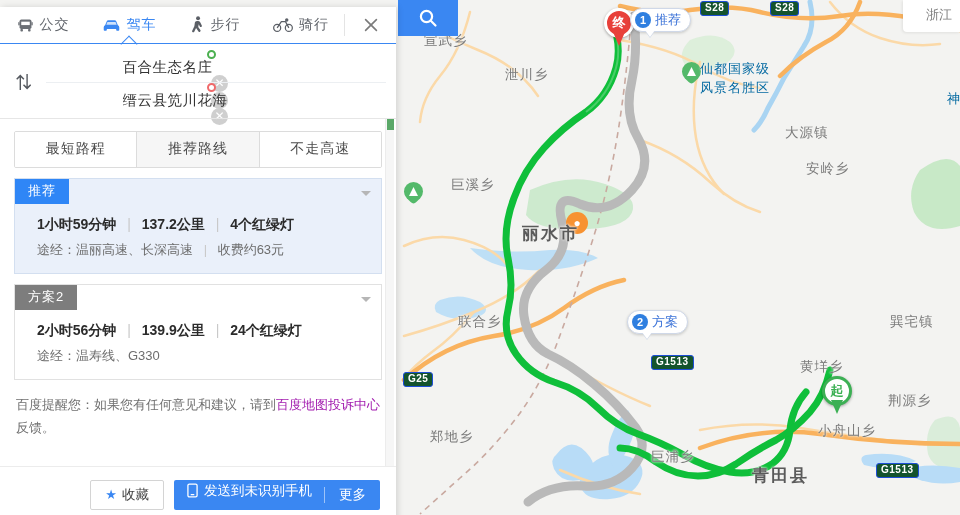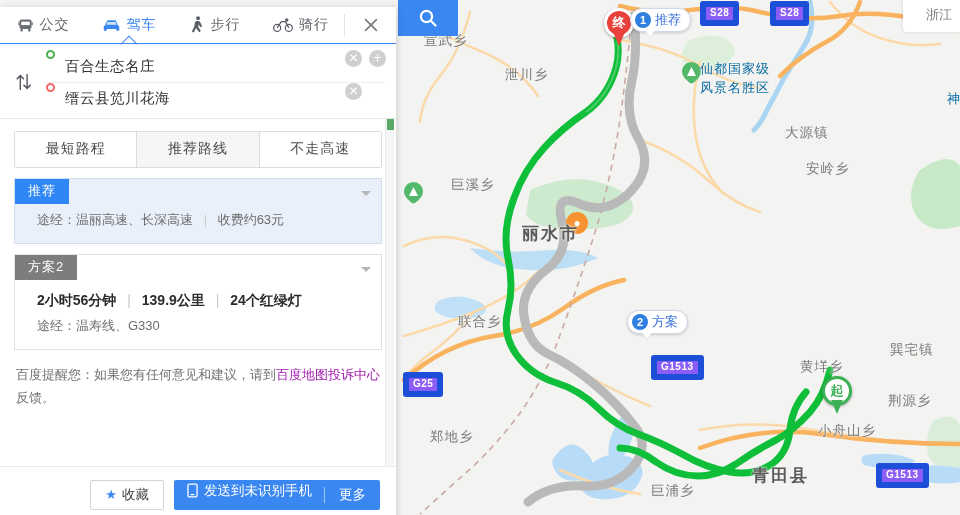--- a/index.html
+++ b/index.html
@@ -22,22 +22,22 @@
     letter-spacing: 1px;
     text-shadow: 0 0 3px #f3f3f1, 0 0 2px #f3f3f1;
   }
   .maplabel.city {
     color: #5a5a5a; font-size: 17px; font-weight: bold; letter-spacing: 2px;
   }
   .maplabel.town { color: #7a7a7a; font-size: 13.5px; }
   .maplabel.green { color: #0369a1; }
   .shield {
     position: absolute;
-    background: #8b5cf6;
-    border: 6px solid #1d4ed8;
+    background: #14532d;
+    border: 1px solid #1d4ed8;
     border-radius: 3px;
     color: #fff;
     font-size: 10px;
     font-weight: bold;
     padding: 1px 4px 2px 4px;
     line-height: 1;
     letter-spacing: .5px;
   }
   .poi-icon {
     position: absolute;
@@ -196,23 +196,24 @@
   }
   #swap {
     width: 46px;
     display: flex; align-items: center; justify-content: center;
     color: #5b5f66;
     font-size: 17px;
     cursor: pointer;
   }
   #fields { flex: 1; padding-right: 10px; }
   .field {
-    display: flex; 
+    display: flex; align-items: center;
     height: 32px;
     position: relative;
+    flex-direction: column;
   }
   .field + .field { border-top: 1px solid #eceff2; }
   .dot {
     width: 9px; height: 9px; border-radius: 50%;
     border: 2px solid #4cb050;
     background: #fff;
     margin-right: 10px;
     flex: none;
   }
   .dot.dest { border-color: #f0696a; }
@@ -445,28 +446,28 @@
 
     <div id="map-labels">
         <div class="maplabel town" style="left: 424px; top: 32px;">宣武乡</div>
         <div class="maplabel town" style="left: 505px; top: 66px;">泄川乡</div>
         <div class="maplabel green" style="left: 700px; top: 60px;">仙都国家级</div>
         <div class="maplabel green" style="left: 700px; top: 79px;">风景名胜区</div>
         <div class="maplabel town" style="left: 451px; top: 176px;">巨溪乡</div>
         <div class="maplabel city" style="left: 522px; top: 222px;">丽水市</div>
         <div class="maplabel town" style="left: 785px; top: 124px;">大源镇</div>
         <div class="maplabel town" style="left: 806px; top: 160px;">安岭乡</div>
-        <div class="maplabel town" style="left: 890px; top: 313px; margin-top: 28px;">巽宅镇</div>
+        <div class="maplabel town" style="left: 890px; top: 313px;">巽宅镇</div>
         <div class="maplabel town" style="left: 458px; top: 313px;">联合乡</div>
         <div class="maplabel town" style="left: 430px; top: 428px;">郑地乡</div>
         <div class="maplabel town" style="left: 800px; top: 358px;">黄垟乡</div>
         <div class="maplabel town" style="left: 888px; top: 392px;">荆源乡</div>
         <div class="maplabel town" style="left: 818px; top: 422px;">小舟山乡</div>
         <div class="maplabel city" style="left: 752px; top: 464px;">青田县</div>
-        <div class="maplabel town" style="left: 627px; top: 482px; padding-left: 24px;">巨浦乡</div>
+        <div class="maplabel town" style="left: 627px; top: 448px; padding-left: 24px;">巨浦乡</div>
         <div class="maplabel green" style="left: 947px; top: 90px;">神</div>
       </div>
 
     <div id="map-shields">
         <div class="shield" style="left: 700px; top: 1px;">S28</div>
         <div class="shield" style="left: 770px; top: 1px;">S28</div>
         <div class="shield" style="left: 403px; top: 372px;">G25</div>
         <div class="shield" style="left: 651px; top: 355px;">G1513</div>
         <div class="shield" style="left: 876px; top: 463px;">G1513</div>
       </div>
@@ -579,20 +580,27 @@
 
       <div id="modes">
         <div class="mode">最短路程</div>
         <div class="mode active">推荐路线</div>
         <div class="mode">不走高速</div>
       </div>
 
       <div class="card selected">
         <span class="badge">推荐</span>
         <span class="chevron"></span>
+        <div class="line1">
+          <span>1小时59分钟</span>
+          <span class="sep">|</span>
+          <span>137.2公里</span>
+          <span class="sep">|</span>
+          <span>4个红绿灯</span>
+        </div>
         <div class="line2">
           <span>途经：温丽高速、长深高速</span>
           <span class="sep">|</span>
           <span>收费约63元</span>
         </div>
       </div>
 
       <div class="card">
         <span class="badge">方案2</span>
         <span class="chevron"></span>

